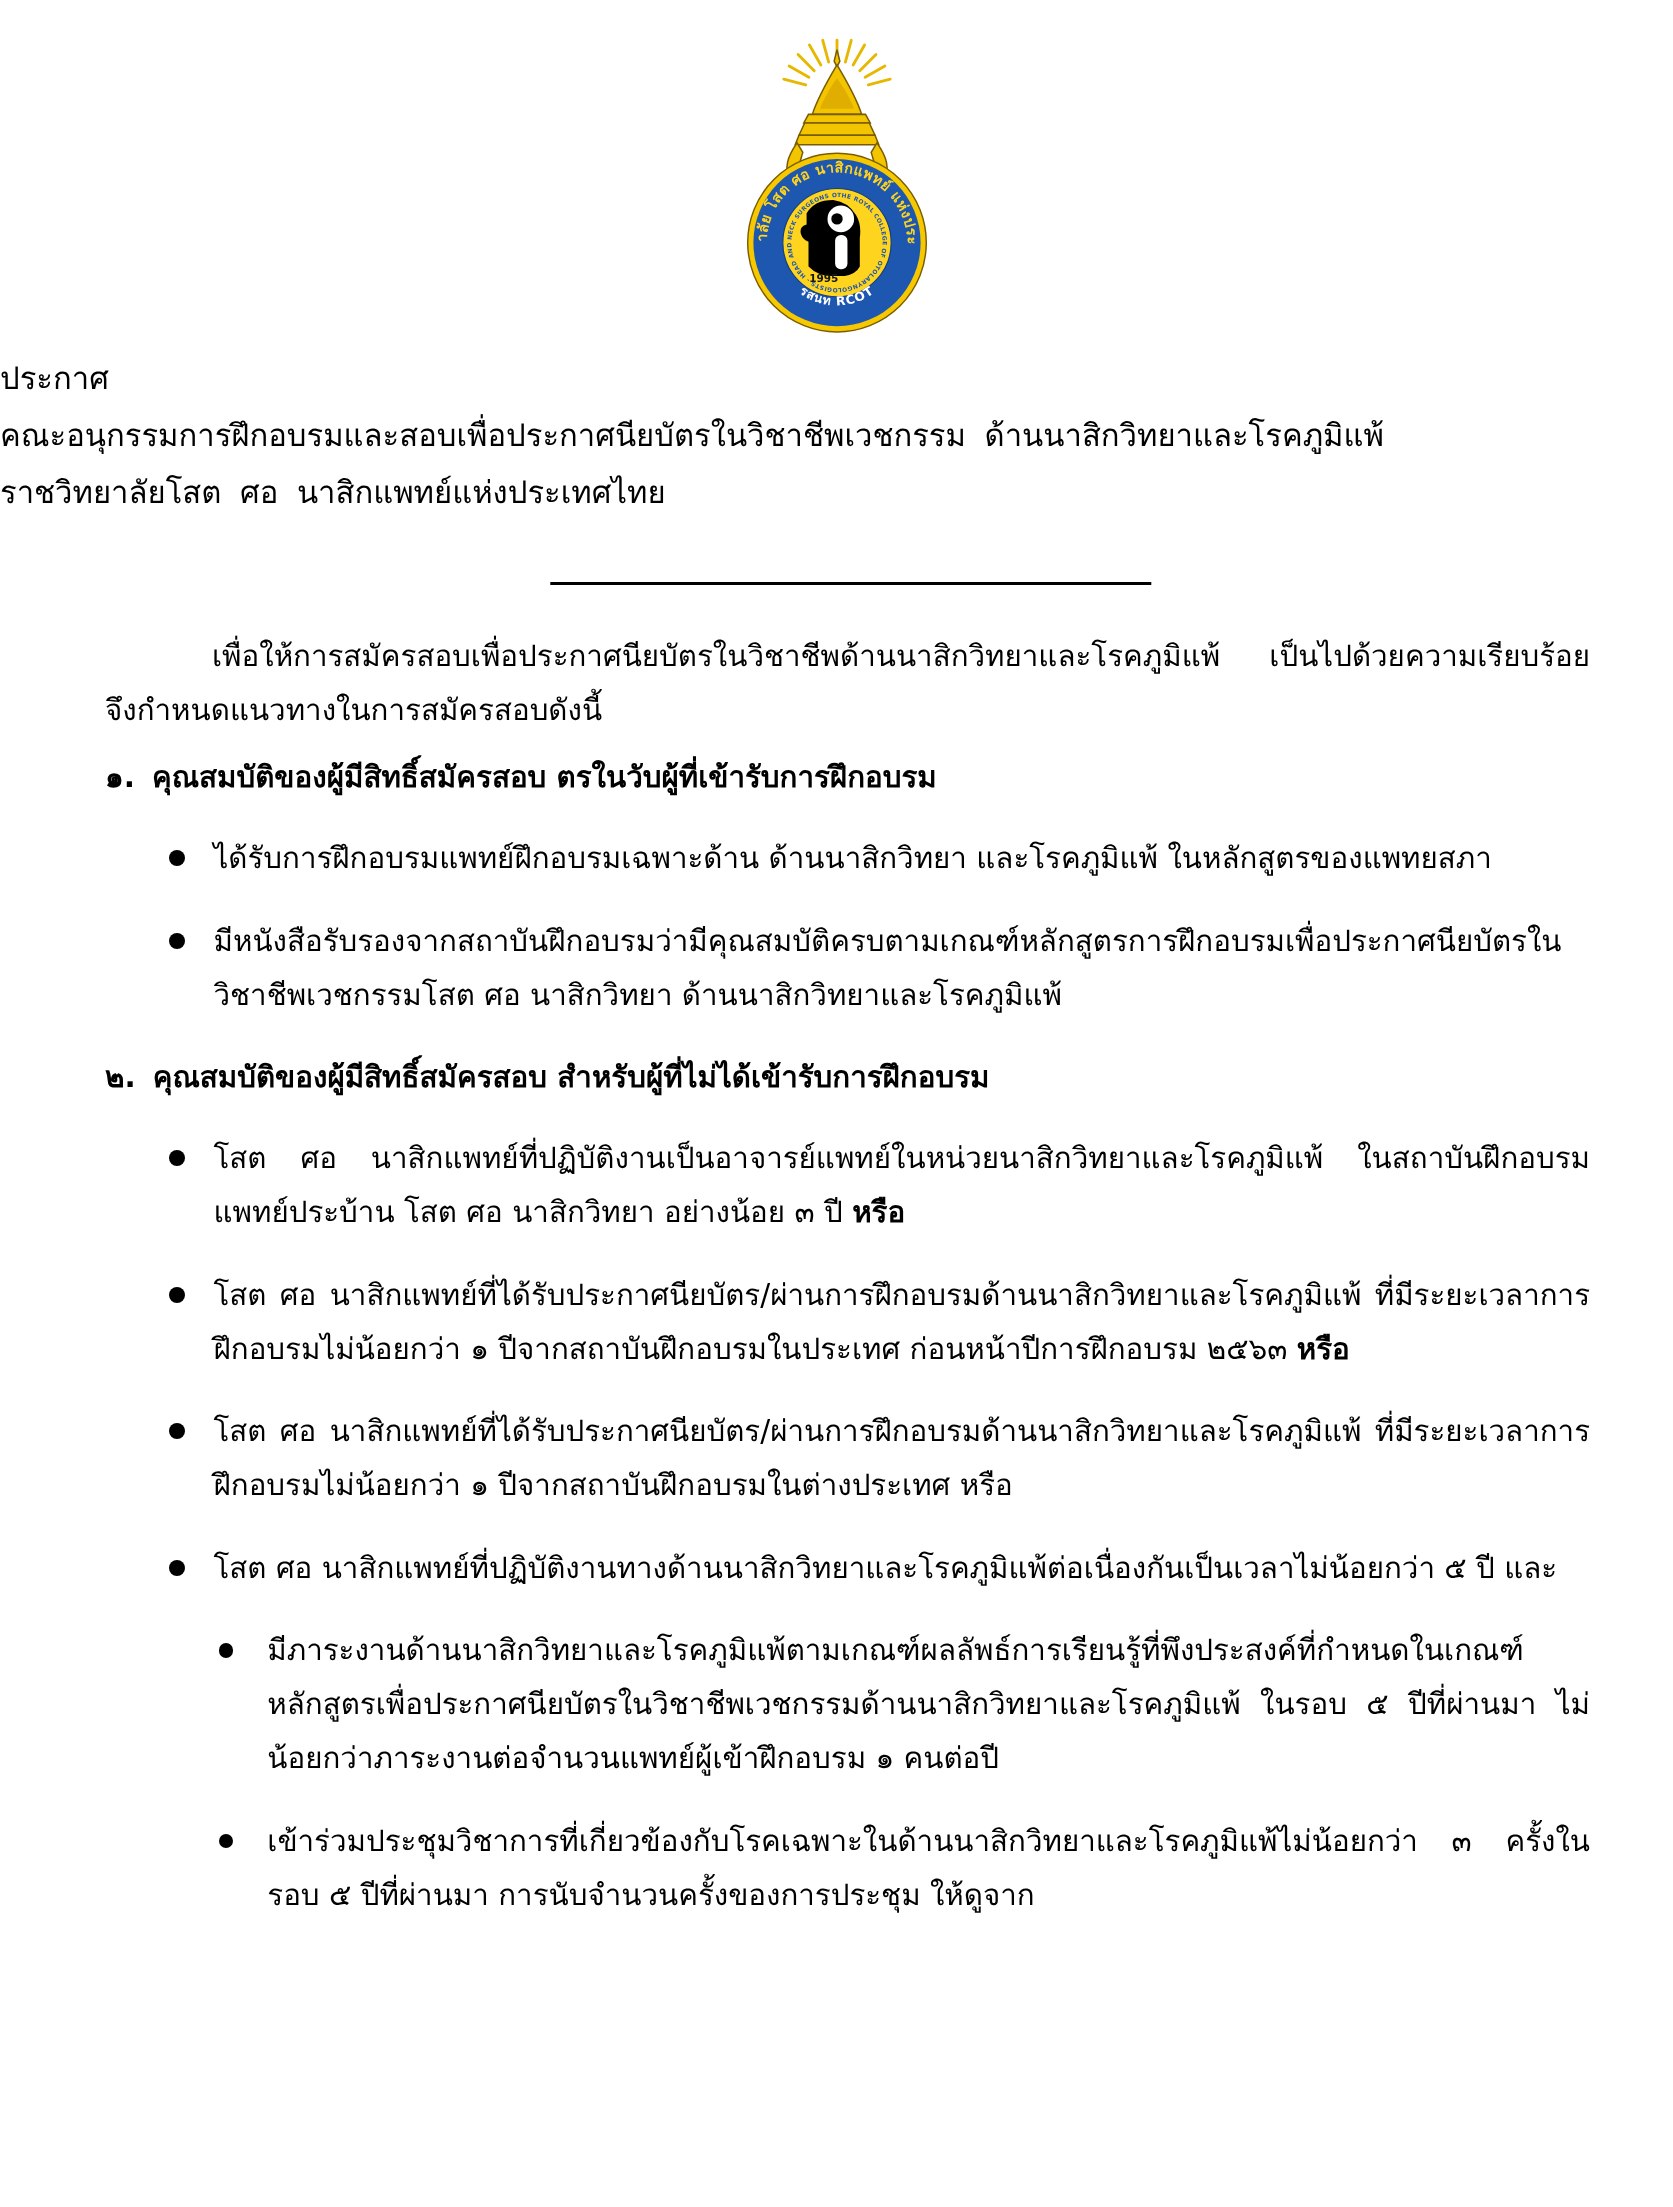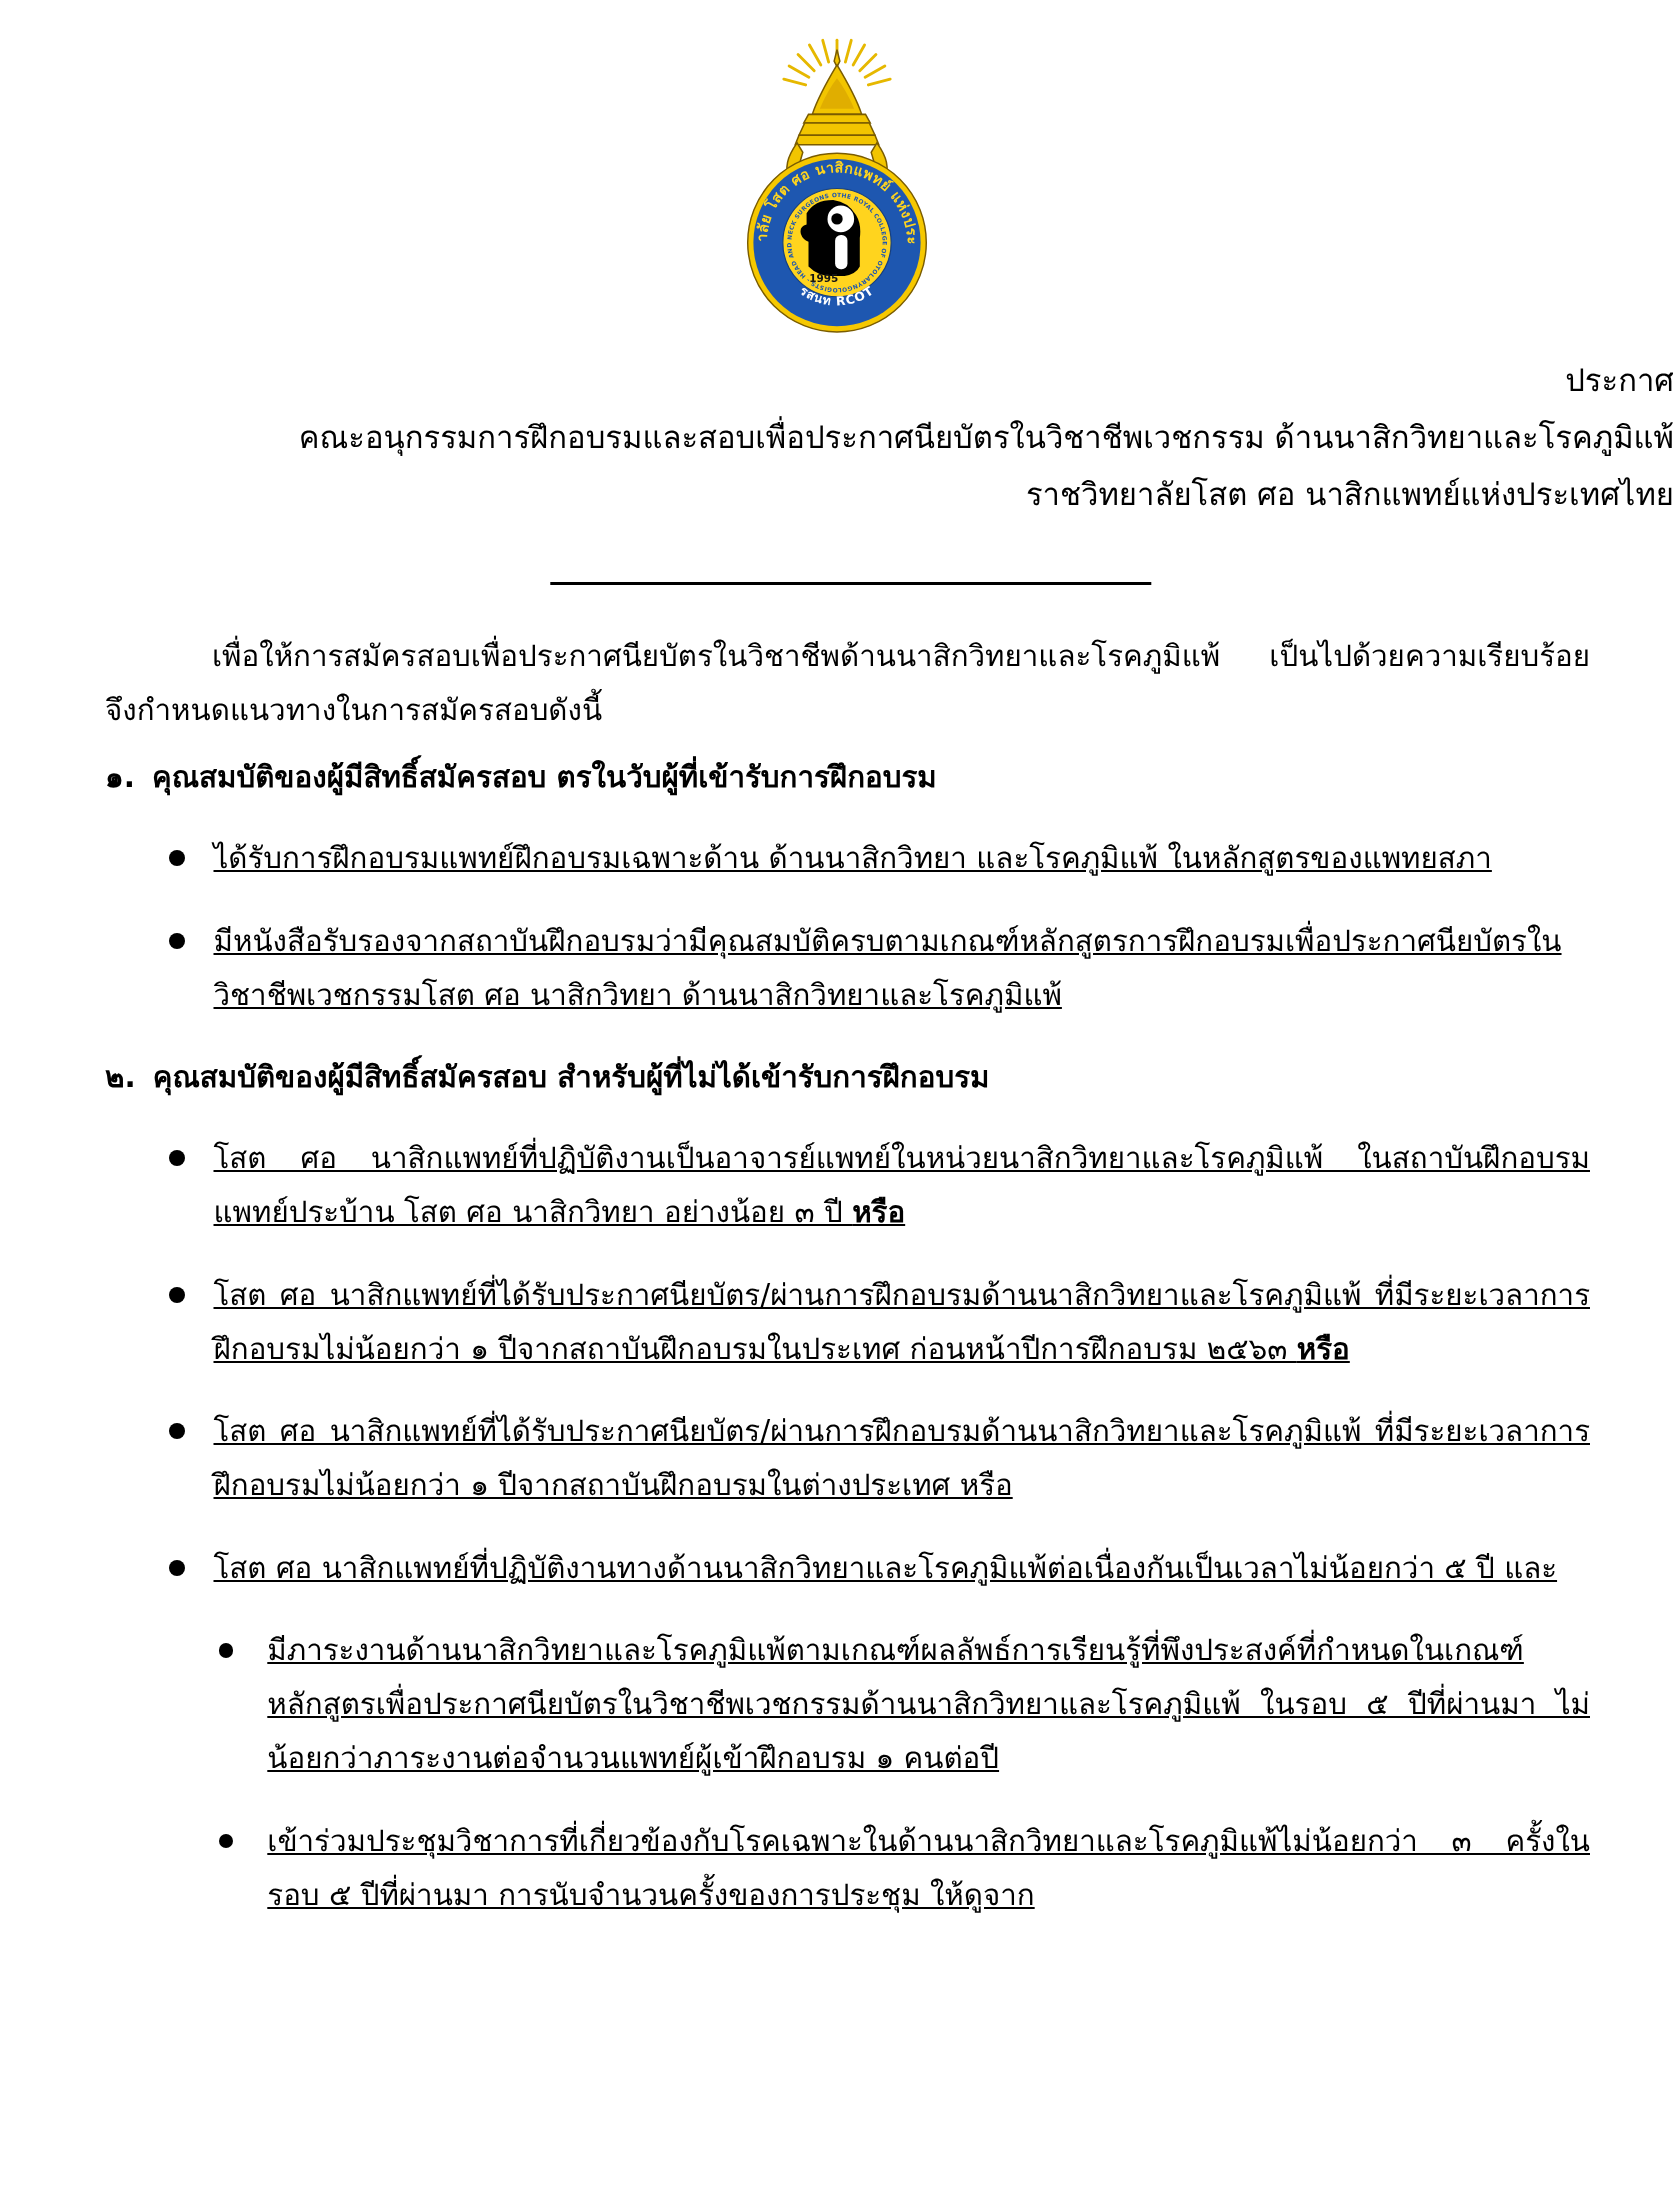--- a/index.html
+++ b/index.html
@@ -8,27 +8,27 @@
     width:1674px;height:2208px;
     margin:0 auto;
     background:#ffffff;
     color:#000;
     font-family:"DejaVu Sans","Liberation Sans",sans-serif;
     font-size:29.5px;
     overflow:hidden;
     box-sizing:border-box;
   }
   .logo-wrap{padding-top:38px;text-align:center;height:297px;}
-  .title-block{margin-top:17px;text-align:right;font-size:31px;line-height:57px;}
+  .title-block{margin-top:17px;text-align:left;font-size:31px;line-height:57px;font-family:Liberation Mono, monospace;}
   .title-block div{white-space:nowrap;}
   .separator{width:601px;margin:59px auto 0 auto;border-top:3.8px solid #000;transform:translateX(13.3px);}
   .intro{margin:44px 84px 0 105px;line-height:54px;text-indent:107px;text-align:justify;}
   .heading{margin:13.3px 84px 0 105px;line-height:54px;font-weight:700;}
   .heading .num{display:inline-block;margin-right:17px;}
-  .bullets{margin-top:27px;text-decoration:underline;}
+  .bullets{margin-top:27px;}
   .bullet{display:flex;margin:0 84px 28.5px 169px;align-items:flex-start;}
   .bullet .dot{flex:none;width:16px;height:16px;border-radius:50%;background:#000;margin-top:19px;margin-right:28.5px;}
   .bullet .btxt{flex:1;line-height:54px;text-align:justify;}
   .bullet.sub{margin-left:219px;}
   .bullet.sub .dot{width:14.3px;height:14.3px;margin-right:34px;margin-top:20px;}
   .bold-suffix{font-weight:700;}
   svg .ring-thai{font-size:15px;font-weight:700;fill:#ffd41e;letter-spacing:.5px;}
   svg .ring-bottom{font-size:13px;font-weight:700;fill:#ffffff;letter-spacing:1px;}
   svg .ring-eng{font-size:6.2px;font-weight:700;fill:#1e57b0;letter-spacing:.4px;}
   svg .year-text{font-size:11px;font-weight:700;fill:#151515;}

